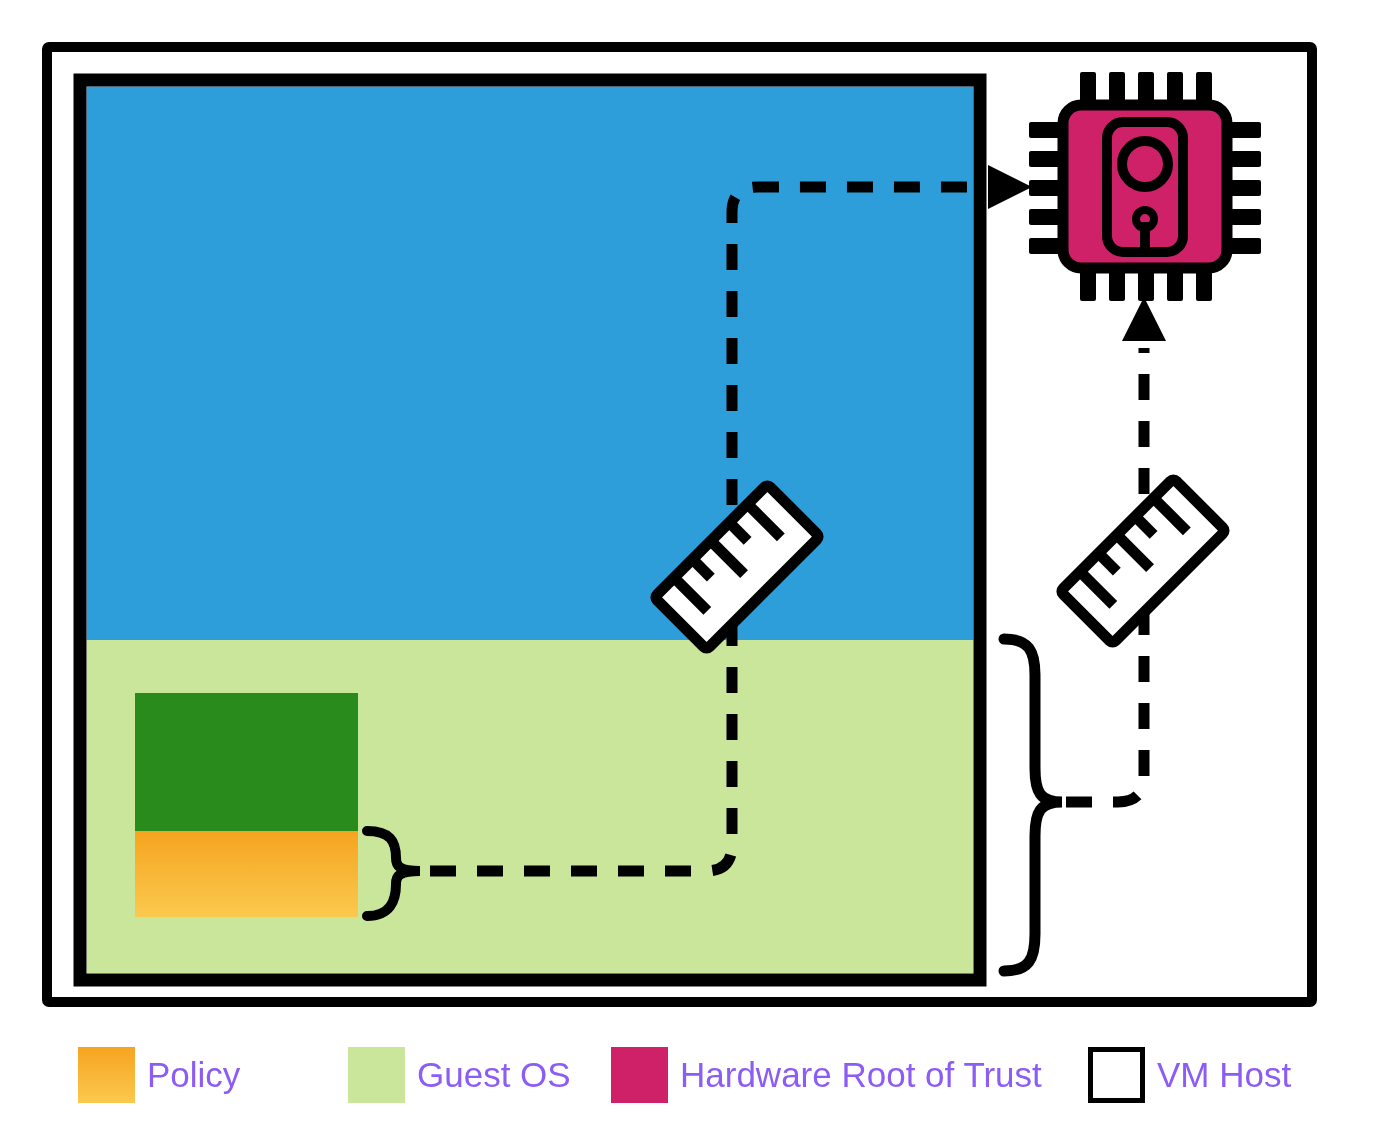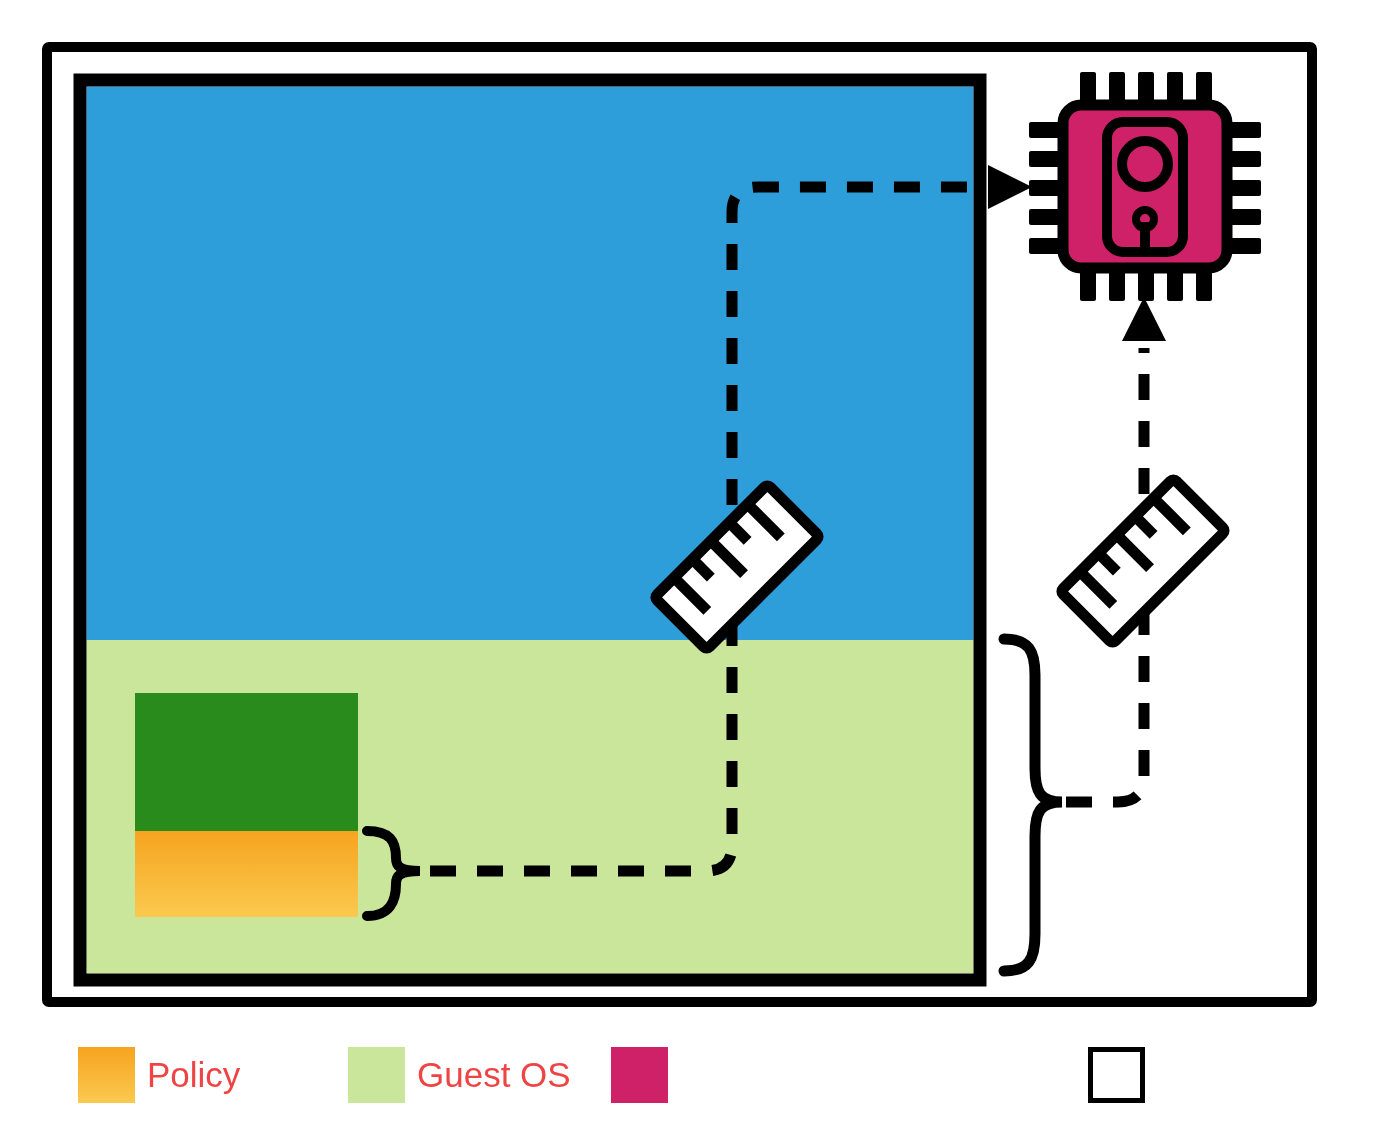--- a/index.html
+++ b/index.html
@@ -23,21 +23,21 @@
   .swatch{
     width:57px;height:56px;
     flex:0 0 auto;
     box-sizing:border-box;
   }
   .sw-gradient{background:linear-gradient(var(--sw-top,#F6A41F), var(--sw-bottom,#FBC94F));}
   .sw-border{border:5px solid #000000;}
   .legend-label{
     font-size:35px;
     line-height:57px;
-    color:#ef4444;
+    color:#8b5cf6;
     white-space:nowrap;
   }
 </style>
 </head>
 <body>
 
 <div class="stage">
 
   <svg class="diagram-svg" width="1374" height="1141" viewBox="0 0 1374 1141">
     <defs>
@@ -129,19 +129,21 @@
     <div class="legend-item" style="left:78px">
       <span class="swatch sw-gradient" style="--sw-top: #F6A41F; --sw-bottom: #FBC94F;"></span>
       <span class="legend-label">Policy</span>
     </div>
     <div class="legend-item" style="left:348px">
       <span class="swatch" style="background: rgb(201, 230, 155);"></span>
       <span class="legend-label">Guest OS</span>
     </div>
     <div class="legend-item" style="left:611px">
       <span class="swatch" style="background: rgb(206, 33, 103);"></span>
+      <span class="legend-label">Hardware Root of Trust</span>
     </div>
     <div class="legend-item" style="left:1088px">
       <span class="swatch sw-border" style="background: rgb(255, 255, 255);"></span>
+      <span class="legend-label">VM Host</span>
     </div>
   </div>
 
 </div>
 
 </body></html>

